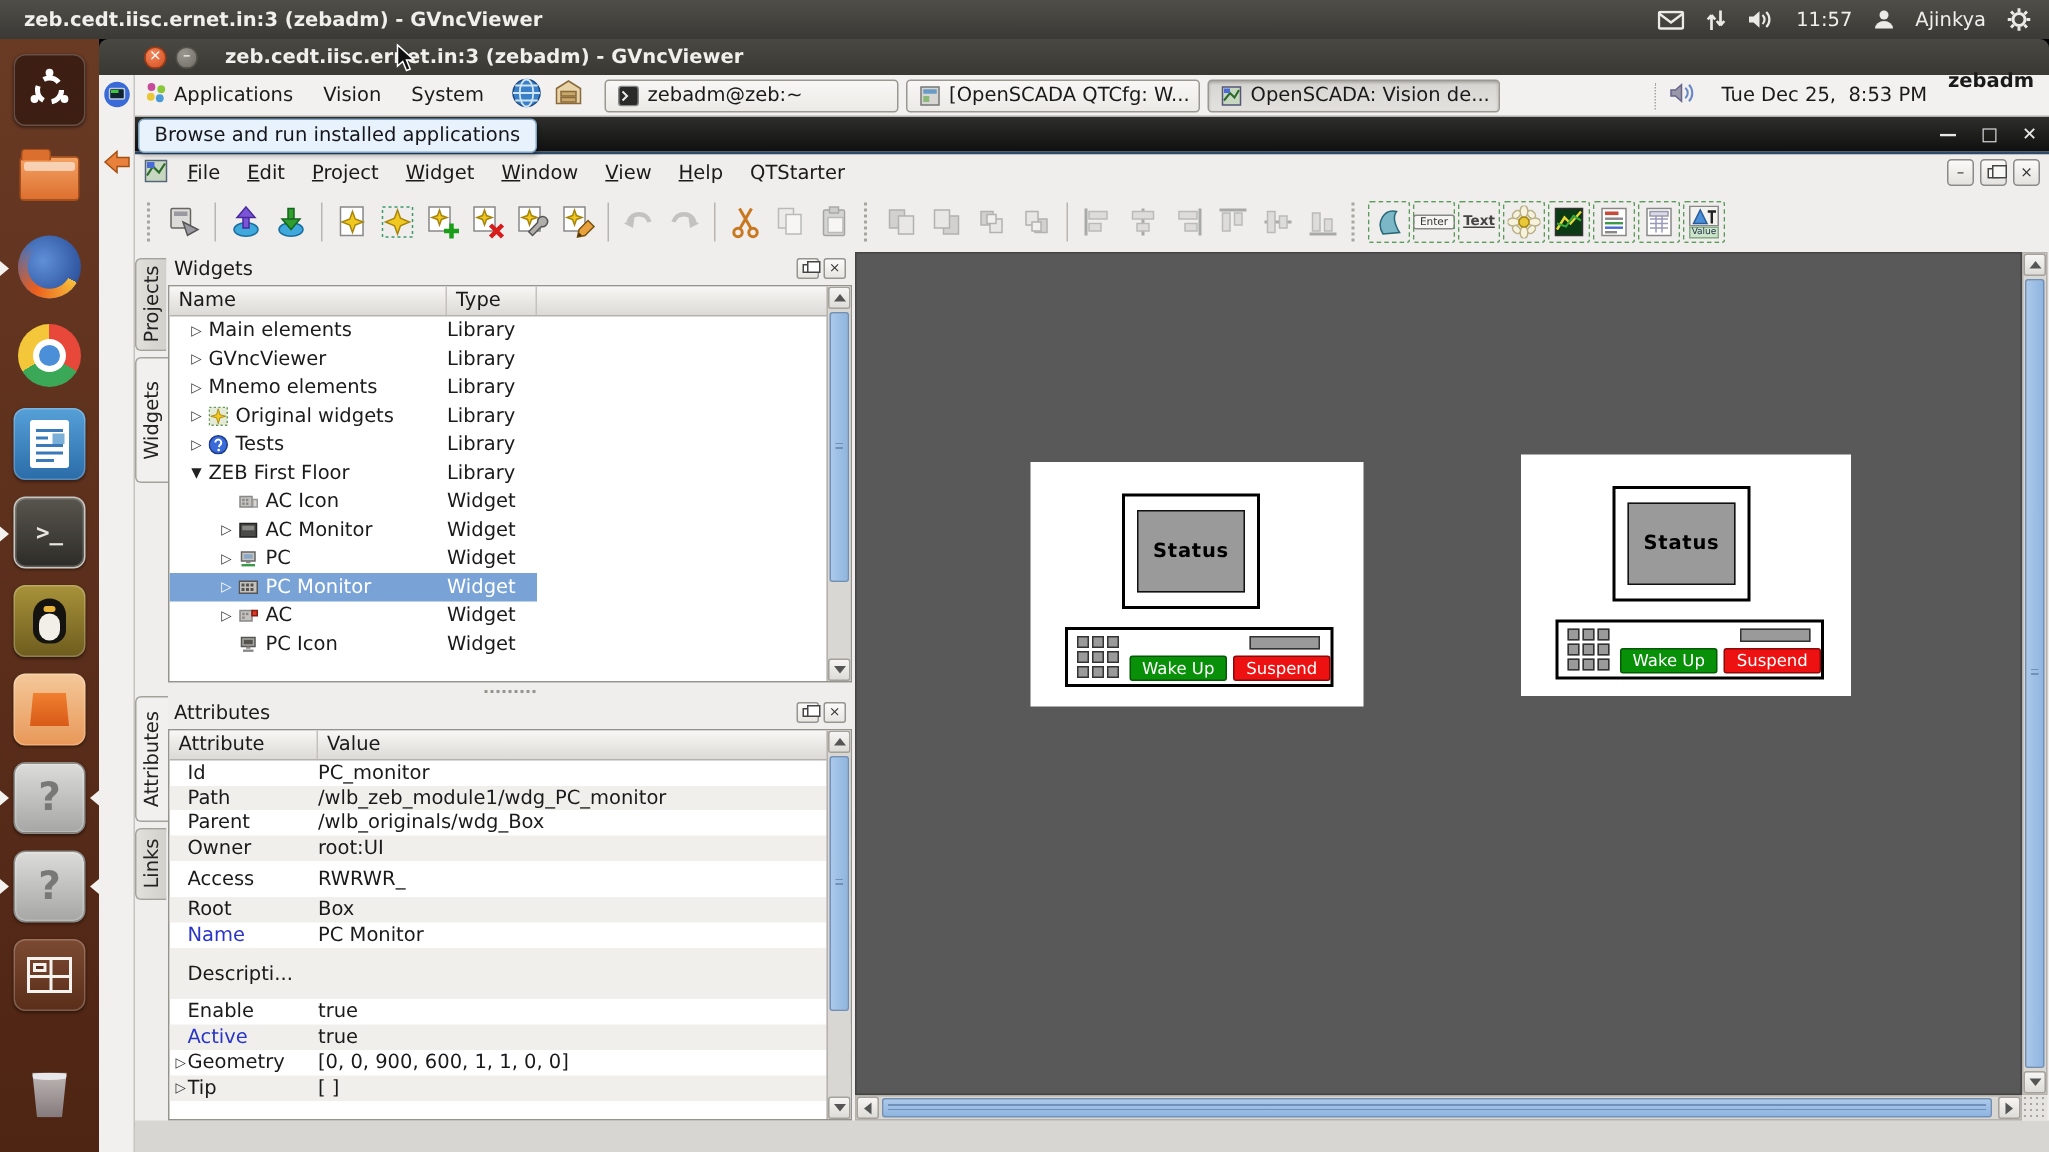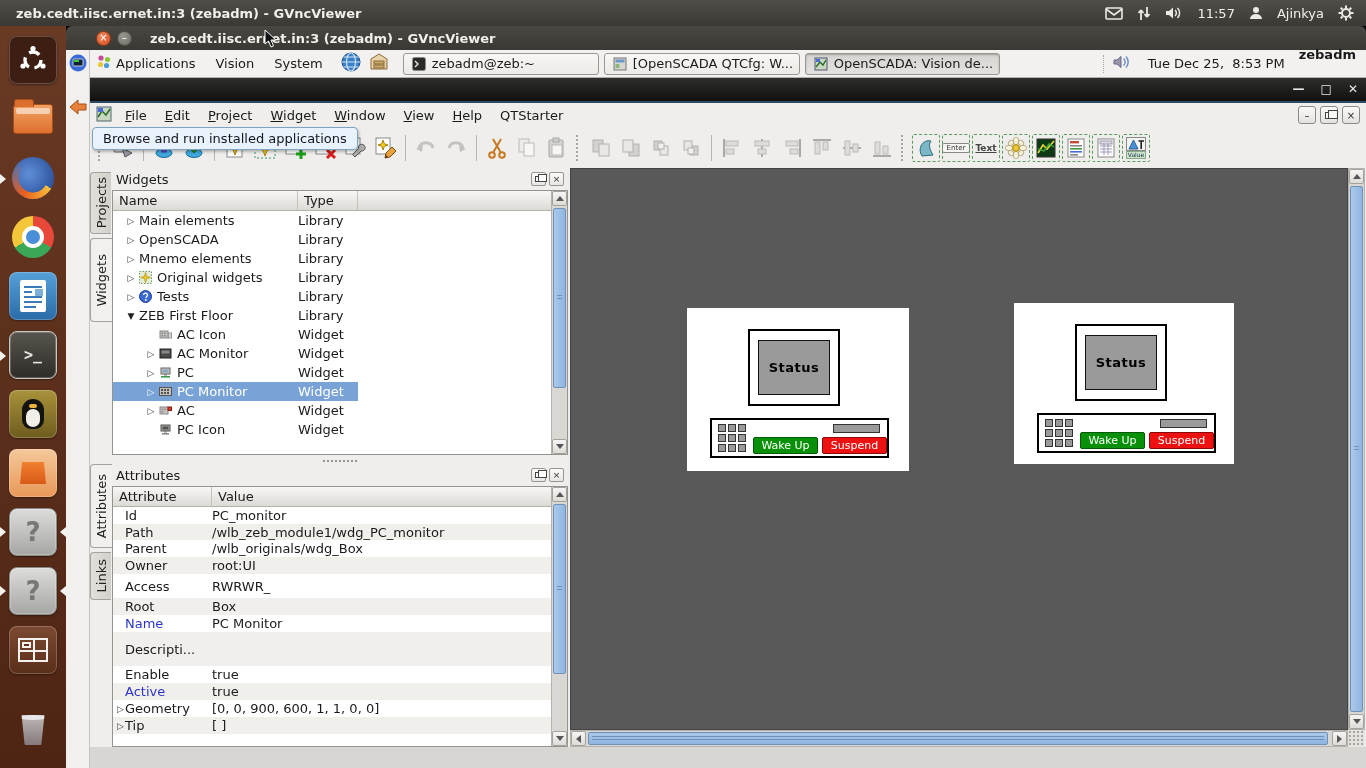--- a/index.html
+++ b/index.html
@@ -90,21 +90,21 @@
     display:flex; align-items:center; gap:6px; padding:0 8px; margin-right:5px; font-size:13px; white-space:nowrap; overflow:hidden;}
   .task-btn.active { background:linear-gradient(#d6d4d0,#e4e2de); box-shadow:inset 0 1px 2px rgba(0,0,0,.25);}
   .task-ico { width:14px; height:14px; flex:0 0 auto;}
   .gp-sep { width:1px; height:18px; border-left:1px dotted #a8a5a0; margin:0 8px;}
   .gp-clock { font-size:13px; white-space:pre;}
   .gp-user { font-weight:bold; margin:0 10px 18px 14px;}
 
   
   #tooltip { left:92px; top:79px; height:23px; padding:0 10px; background:#e7f2fc;
     border:1px solid #7fa3c2; border-radius:4px; display:flex; align-items:center; font-size:13px; color:#15151a;
-    box-shadow:1px 2px 3px rgba(0,0,0,.25); z-index:50;margin-top:48px;}
+    box-shadow:1px 2px 3px rgba(0,0,0,.25); z-index:50;}
 
   
   #app-titlebar { position:absolute; left:0; top:28px; width:1276px; height:25px;
     background:linear-gradient(#2e2e2c,#101010); border-bottom:2px solid #2e4a68;
     display:flex; align-items:center; justify-content:center; color:#fff; font-weight:bold; font-size:13px;}
   #app-titlebar .ctr { position:absolute; right:8px; top:4px; display:flex; gap:16px; color:#e8e8e8; font-size:12px;}
   #app-menubar { position:absolute; left:0; top:53px; width:1276px; height:25px; background:#efeeec;
     display:flex; align-items:center; }
   .menu-item { display:inline-block; padding:3px 9px; font-size:13px;}
   .menu-item::first-letter { text-decoration:underline; }
@@ -706,21 +706,21 @@
             <div class="trow">
               <span class="tc-name ind0">
                   <span class="exp">▷</span>
                   <span>Main elements</span>
                 </span>
               <span class="tc-type">Library</span>
             </div>
             <div class="trow">
               <span class="tc-name ind0">
                   <span class="exp">▷</span>
-                  <span>OpenSCADA</span>
+                  <span>GVncViewer</span>
                 </span>
               <span class="tc-type">Library</span>
             </div>
             <div class="trow">
               <span class="tc-name ind0">
                   <span class="exp">▷</span>
                   <span>Mnemo elements</span>
                 </span>
               <span class="tc-type">Library</span>
             </div>

